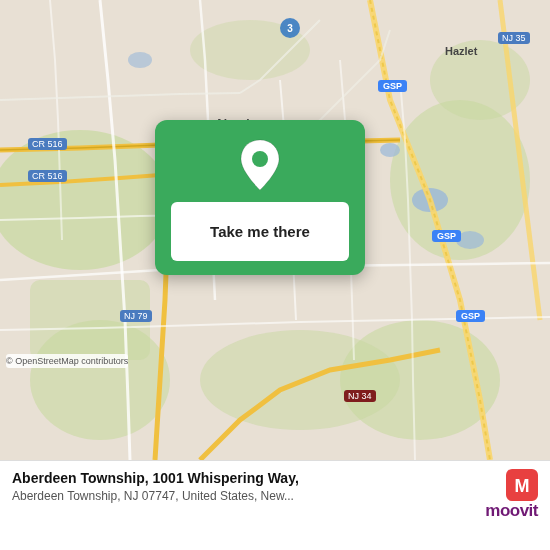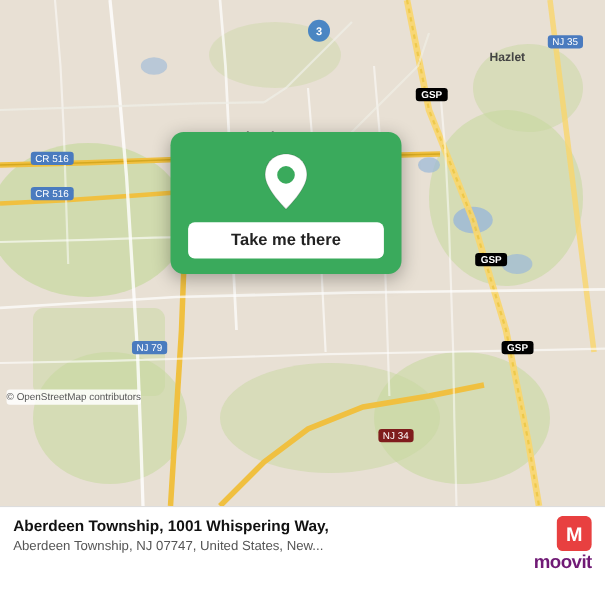--- a/index.html
+++ b/index.html
@@ -46,21 +46,21 @@
     #location-pin {
       width: 44px;
       height: 54px;
       margin-bottom: 10px;
     }
 
     #take-me-there-btn {
       background: white;
       border: none;
       border-radius: 6px;
-      padding: 8px 20px;
+      padding: 21px 20px;
       font-size: 15px;
       font-weight: 600;
       color: #222;
       cursor: pointer;
       width: 100%;
       text-align: center;
     }
 
     
     #bottom-bar {
@@ -128,21 +128,21 @@
       padding: 1px 4px;
       border-radius: 3px;
       pointer-events: none;
     }
 
     .highway-label {
       position: absolute;
       font-size: 9px;
       font-weight: 700;
       color: white;
-      background: #000000;
+      background: #3b82f6;
       padding: 1px 5px;
       border-radius: 3px;
       pointer-events: none;
     }
   </style>
 </head>
 <body>
 
 <div id="map-container">
   <svg class="map-svg" viewBox="0 0 550 460" xmlns="http://www.w3.org/2000/svg">

